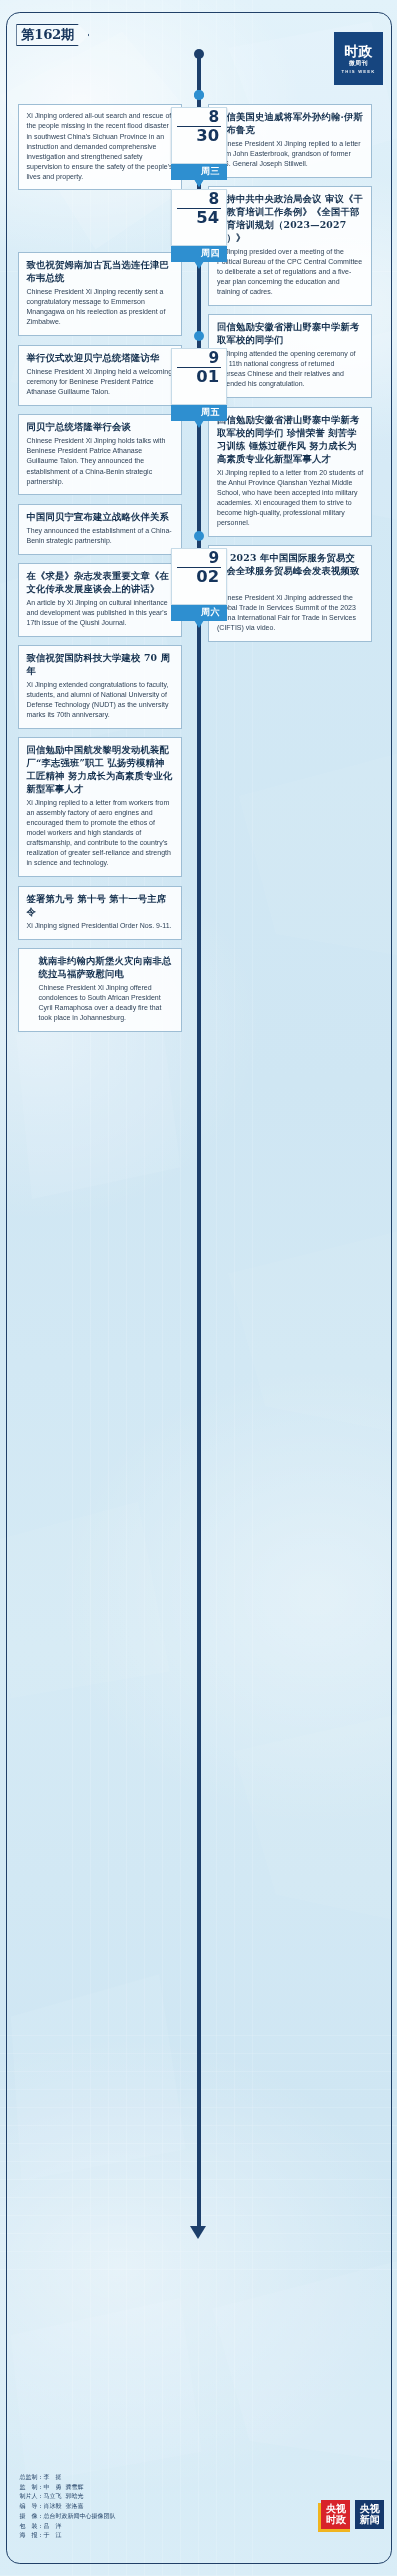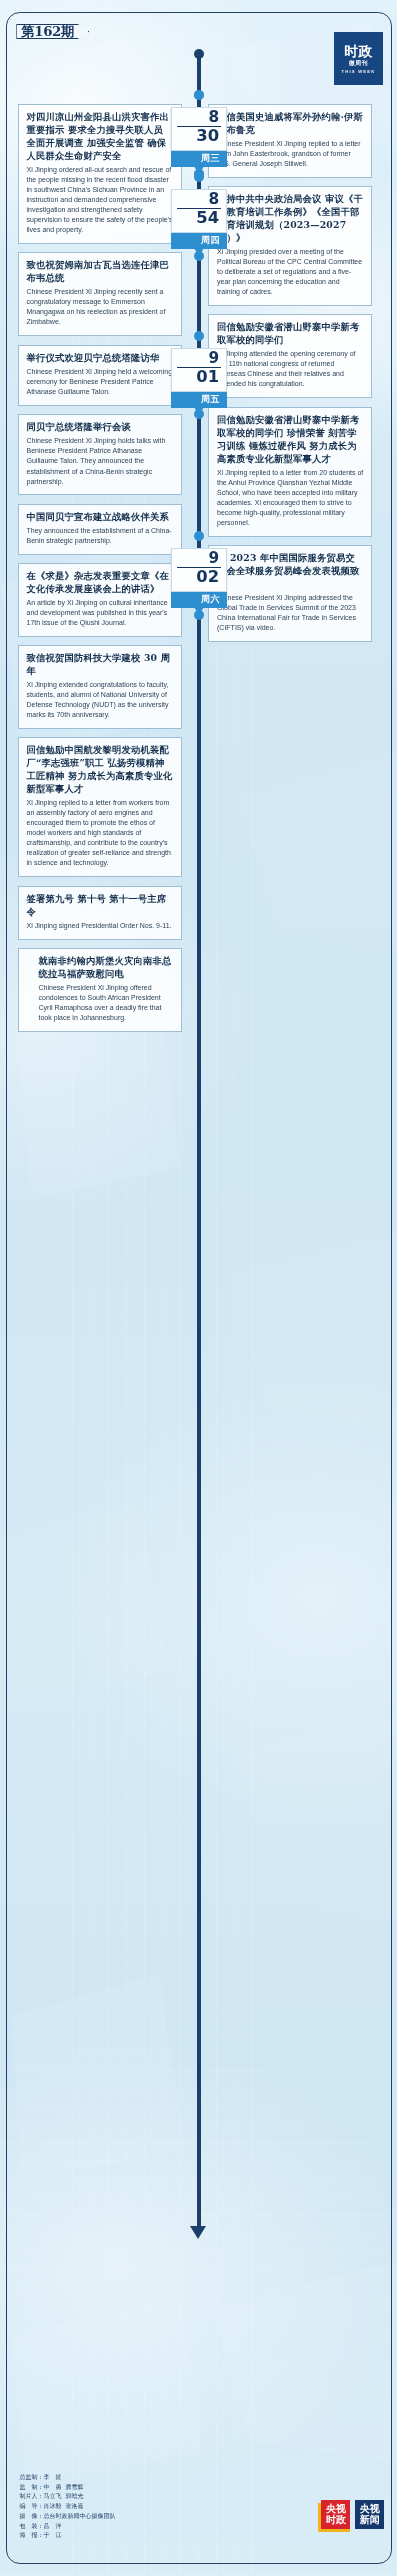--- a/index.html
+++ b/index.html
@@ -39,21 +39,21 @@
     left: 5.8px; top: 11.7px; right: 5.8px; bottom: 11.7px;
     border: 0.8px solid #204068;
     border-radius: 13.8px;
     pointer-events: none;
   }
 
   
   #issue-badge {
     position: absolute;
     left: 16.4px; top: 24px;
-    width: 73px; height: 15px;
+    width: 73px; height: 22px;
     z-index: 6;
   }
   #issue-badge .arrowbox {
     position: absolute; inset: 0;
     background: rgba(255,255,255,.30);
     border: 1px solid #1b3a61;
     clip-path: polygon(0 0, calc(100% - 11.7px) 0, 100% 50%, calc(100% - 11.7px) 100%, 0 100%);
   }
   #issue-badge .issue-text {
     position: absolute; inset: 0;
@@ -162,21 +162,21 @@
     margin: 1.1px 4.8px 1.1px 4.8px;
   }
   .date-marker .day {
     text-align: right;
     padding-right: 6.9px;
     font-family: "DejaVu Sans", sans-serif;
     font-weight: 700;
     font-size: 16.4px;
     line-height: 1.0;
     color: #16355c;
-    padding-bottom: 6px;
+    padding-bottom: 19px;
   }
   .date-marker .weekday {
     background: #2e8fd0;
     color: #ffffff;
     font-family: "DejaVu Sans", sans-serif;
     font-weight: 700;
     font-size: 9px;
     text-align: right;
     padding: 0.5px 6.9px 1.6px 0;
     letter-spacing: 0.5px;
@@ -323,21 +323,20 @@
       <div class="card">
         <div class="mon">8</div>
         <div class="rule"></div>
         <div class="day">29</div>
       </div>
       <div class="weekday">周二</div>
     </div>
     <div class="axis-dot" style="top: 90px;"></div>
     <div class="axis-dot" style="top: 169px;"></div>
     <div class="news-card left" style="top: 104px;">
-      <div class="cn-title">对四川凉山州金阳县山洪灾害作出重要指示 要求全力搜寻失联人员 全面开展调查 加强安全监管 确保人民群众生命财产安全</div>
       <div class="en-body">Xi Jinping ordered all-out search and rescue of the people missing in the recent flood disaster in southwest China's Sichuan Province in an instruction and demanded comprehensive investigation and strengthened safety supervision to ensure the safety of the people's lives and property.</div>
     </div>
     <div class="date-marker" style="top: 107px;">
       <div class="card">
         <div class="mon">8</div>
         <div class="rule"></div>
         <div class="day">30</div>
       </div>
       <div class="weekday">周三</div>
     </div>
@@ -391,21 +390,21 @@
     </div>
     <div class="news-card left" style="top: 504px;">
       <div class="cn-title">中国同贝宁宣布建立战略伙伴关系</div>
       <div class="en-body">They announced the establishment of a China-Benin strategic partnership.</div>
     </div>
     <div class="news-card left" style="top: 563px;">
       <div class="cn-title">在《求是》杂志发表重要文章《在文化传承发展座谈会上的讲话》</div>
       <div class="en-body">An article by Xi Jinping on cultural inheritance and development was published in this year's 17th issue of the Qiushi Journal.</div>
     </div>
     <div class="news-card left" style="top: 645px;">
-      <div class="cn-title">致信祝贺国防科技大学建校 30 周年</div>
+      <div class="cn-title">致信祝贺国防科技大学建校 70 周年</div>
       <div class="en-body">Xi Jinping extended congratulations to faculty, students, and alumni of National University of Defense Technology (NUDT) as the university marks its 70th anniversary.</div>
     </div>
     <div class="news-card left" style="top: 737px;">
       <div class="cn-title">回信勉励中国航发黎明发动机装配厂“李志强班”职工 弘扬劳模精神工匠精神 努力成长为高素质专业化新型军事人才</div>
       <div class="en-body">Xi Jinping replied to a letter from workers from an assembly factory of aero engines and encouraged them to promote the ethos of model workers and high standards of craftsmanship, and contribute to the country's realization of greater self-reliance and strength in science and technology.</div>
     </div>
     <div class="news-card left" style="top: 886px;">
       <div class="cn-title">签署第九号 第十号 第十一号主席令</div>
       <div class="en-body">Xi Jinping signed Presidential Order Nos. 9-11.</div>
     </div>

